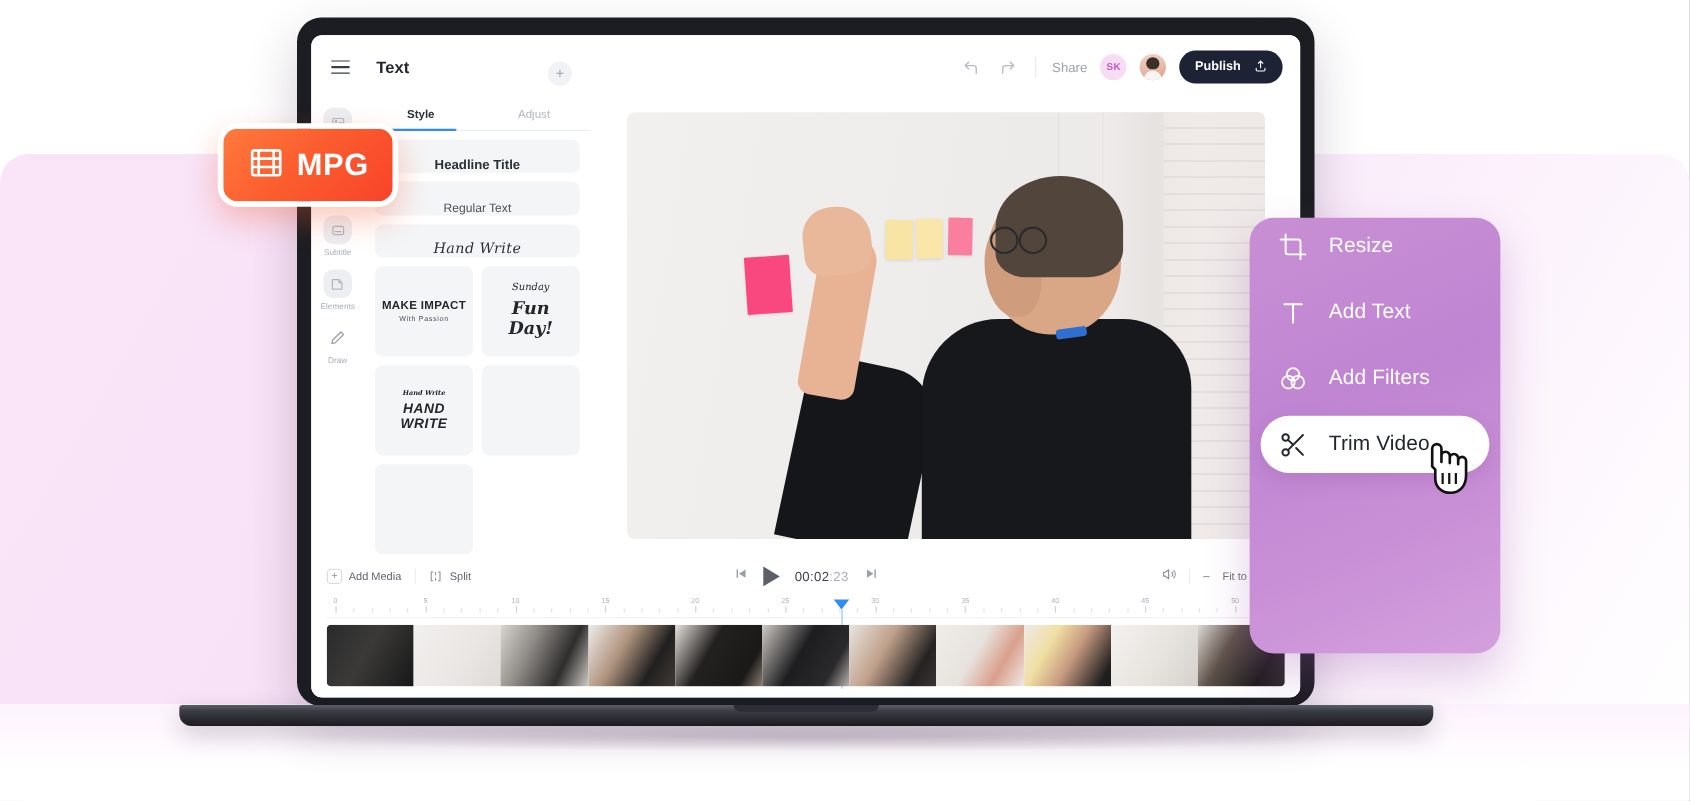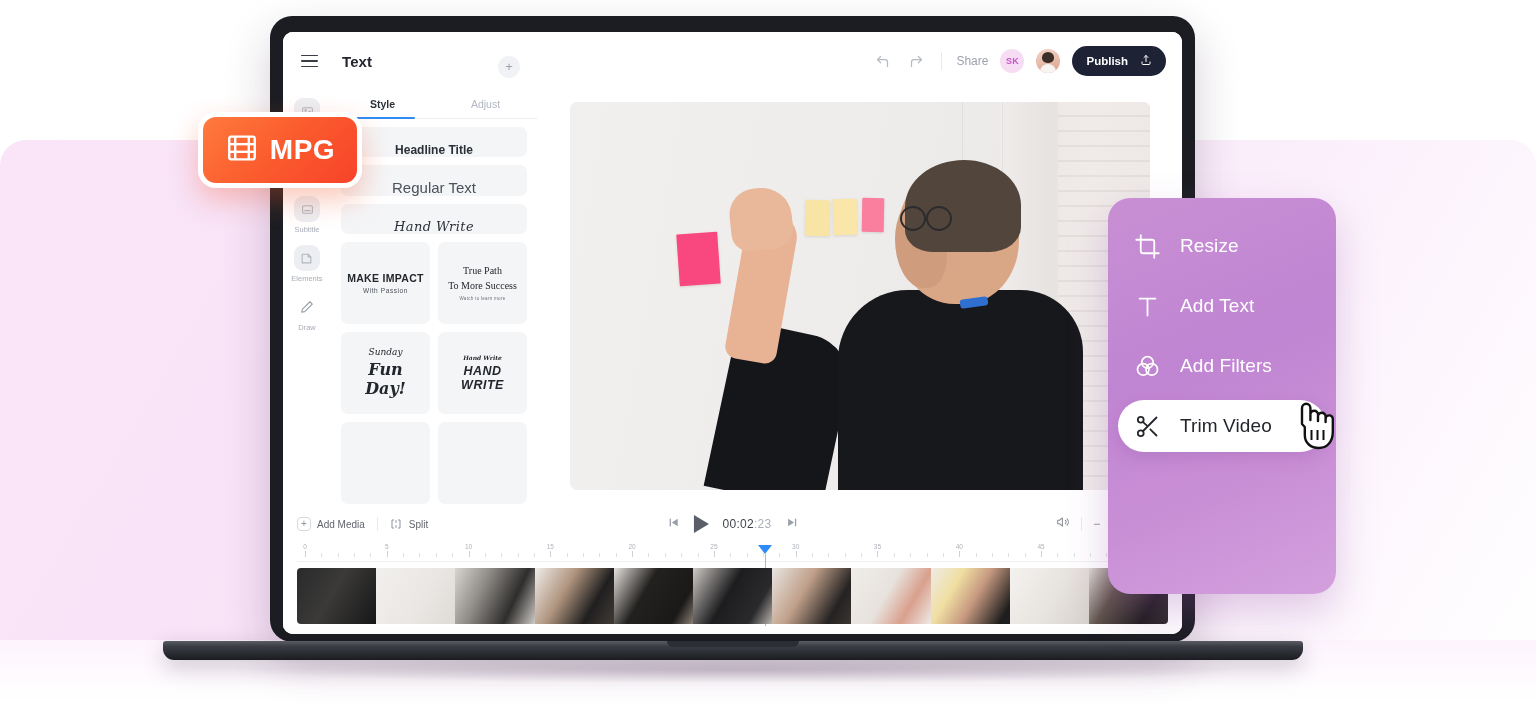--- a/index.html
+++ b/index.html
@@ -97,21 +97,21 @@
 
   
   .tpanel { width: 206px; background:#fff; display:flex; flex-direction:column; min-height:0;}
   .tabs { display:flex; height: 30px; border-bottom:1px solid #eceef2;justify-content:center; }
   .tab { flex:1; text-align:center; font-size: 10.5px; color:#b2b7c0; line-height: 28px; cursor:pointer; position:relative;}
   .tab.active { color:#2d3139; font-weight:600; }
   .tab.active::after{content:""; position:absolute; left:18%; right:18%; bottom:-1px; height:2px; background:#2f8cf5; border-radius:2px;}
   .presets { padding: 8px 10px 0 10px; display:flex; flex-direction:column; gap:8px; overflow:hidden;}
   .preset-wide { height: 36px; background:#f4f5f7; border-radius:7px; display:flex; align-items:flex-end; justify-content:center; cursor:pointer;}
   .pw1 { font-size: 12px; font-weight:700; color:#2b2f37;}
-  .pw2 { font-size: 15px; color:#4c515b;}
+  .pw2 { font-size: 11px; color:#4c515b;}
   .pw3 { font-size: 13px; color:#2b2f37; font-family:"DejaVu Serif", serif; font-style:italic; letter-spacing:.4px;}
   .grid { display:grid; grid-template-columns:1fr 1fr; gap:8px; }
   .card { height: 82px; background:#f4f5f7; border-radius:7px; display:flex; flex-direction:column; align-items:center; justify-content:center; gap:3px; cursor:pointer; padding:0 6px; text-align:center;}
   .c-a1{font-size:10.5px;font-weight:800;color:#23262c;letter-spacing:.3px;}
   .c-a2{font-size:6.5px;color:#4a4f58;letter-spacing:.6px;}
   .c-b1{font-size:10px;color:#23262c;font-family:"Liberation Serif", serif;line-height:1.25;}
   .c-b2{font-size:4.5px;color:#6d727b;letter-spacing:.3px;}
   .c-c1{font-size:9px;color:#23262c;font-family:"DejaVu Serif",serif;font-style:italic;}
   .c-c2{font-size:16px;color:#23262c;font-family:"DejaVu Serif",serif;font-style:italic;font-weight:700;}
   .c-d1{font-size:6px;color:#23262c;font-family:"DejaVu Serif",serif;font-style:italic;font-weight:700;}
@@ -176,24 +176,24 @@
     position:absolute;left:198px;top:112px;width:164px;height:76px;border-radius:18px;
     background:linear-gradient(135deg,#ff7a3d 0%, #fb5c2e 48%, #f8432a 100%);
     border:5px solid #fff;
     box-shadow:0 12px 28px rgba(240,90,50,.33);
     display:flex;align-items:center;justify-content:center;gap:11px;
   }
   .mpg-text{color:#fff;font-size:28px;font-weight:700;letter-spacing:.5px;}
 
   
   .fmenu{
-    position:absolute;left:1108px;top:198px;width:228px;height:396px;border-radius:22px;
+    position:absolute;left:1136px;top:198px;width:228px;height:396px;border-radius:22px;
     background:linear-gradient(158deg,#c88fd4 0%, #c085d2 40%, #c98fd6 70%, #d3a0dd 100%);
     box-shadow:0 18px 40px rgba(150,80,170,.28);
-    padding-top:22px;display:flex;flex-direction:column;gap:8px;
+    display:flex;flex-direction:column;gap:8px;
   }
   .fitem{height:52px;display:flex;align-items:center;gap:18px;padding:0 24px;cursor:pointer;color:#fff;}
   .fitem .flabel{font-size:19px;letter-spacing:.1px;}
   .fitem.active{
     background:#fff;border-radius:26px;margin:0 10px;padding:0 14px;color:#23262c;
     box-shadow:0 6px 16px rgba(120,60,140,.18);
   }
   .ficon{width:30px;height:30px;display:flex;align-items:center;justify-content:center;}
   .cursor-hand{position:absolute;left:1288px;top:394px;width:52px;height:58px;pointer-events:none;}
 </style>
@@ -313,25 +313,20 @@
               <span class="pw2">Regular Text</span>
             </div>
             <div class="preset-wide">
               <span class="pw3">Hand Write</span>
             </div>
 
             <div class="grid">
               <div class="card">
                 <div class="c-a1">MAKE IMPACT</div>
                 <div class="c-a2">With Passion</div>
-              </div>
-              <div class="card">
-                <div class="c-b1">True Path</div>
-                <div class="c-b1">To More Success</div>
-                <div class="c-b2">Watch to learn more</div>
               </div>
               <div class="card">
                 <div class="c-c1">Sunday</div>
                 <div class="c-c2">Fun Day!</div>
               </div>
               <div class="card">
                 <div class="c-d1">Hand Write</div>
                 <div class="c-d2">HAND WRITE</div>
               </div>
               <div class="card"></div>

